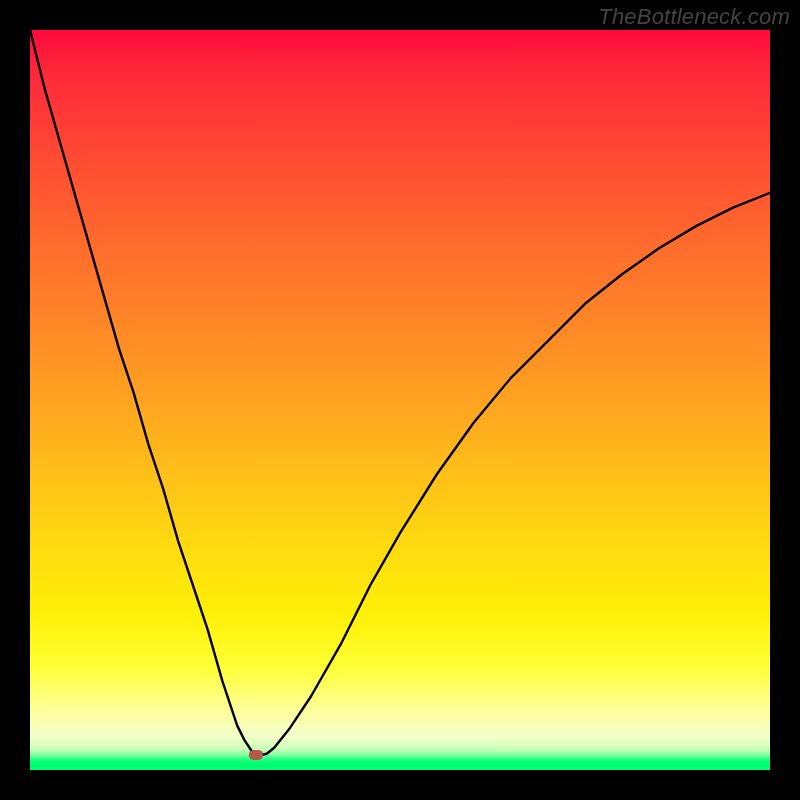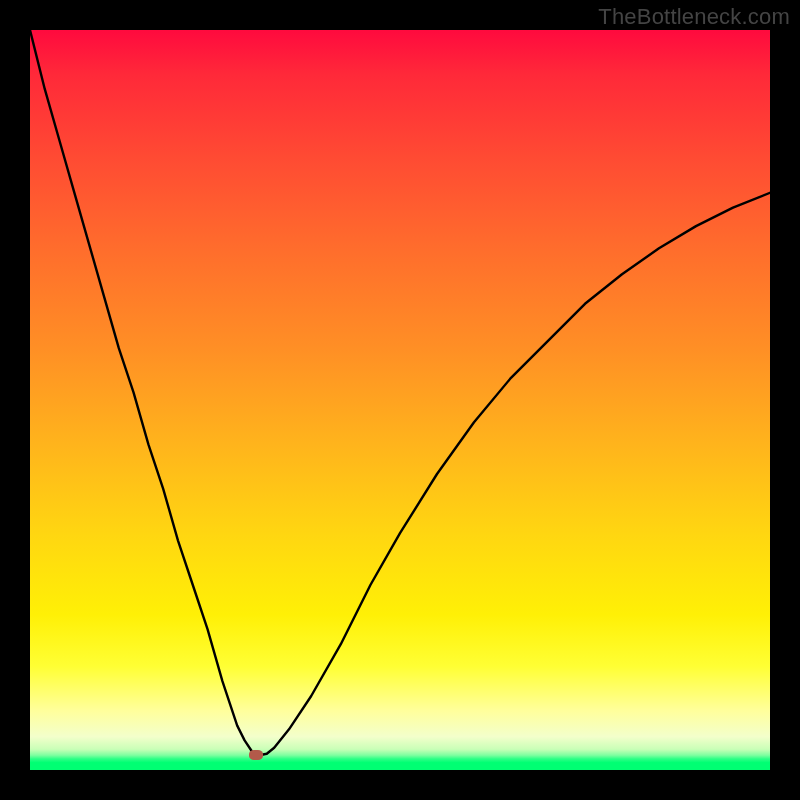--- a/index.html
+++ b/index.html
@@ -19,20 +19,21 @@
   }
   .watermark {
     position: absolute;
     top: 4px;
     right: 10px;
     color: #444;
     font-size: 22px;
     font-weight: 500;
     letter-spacing: 0.2px;
     z-index: 3;
+    font-style: italic;
   }
   .plot-area {
     position: absolute;
     left: 30px;
     top: 30px;
     width: 740px;
     height: 740px;
     overflow: hidden;
   }
   .gradient-bg {

